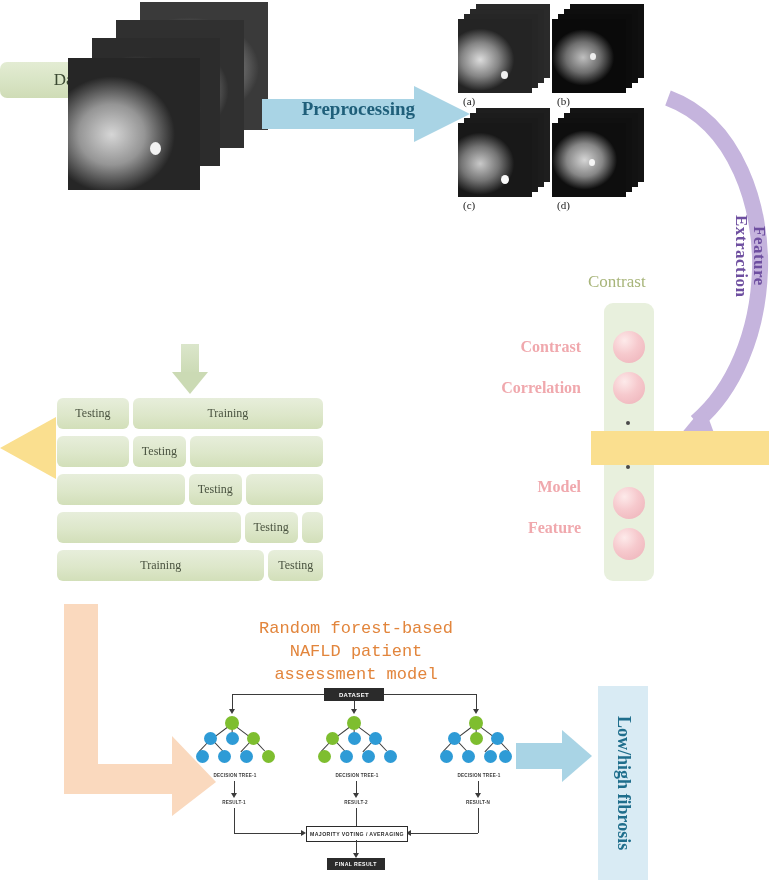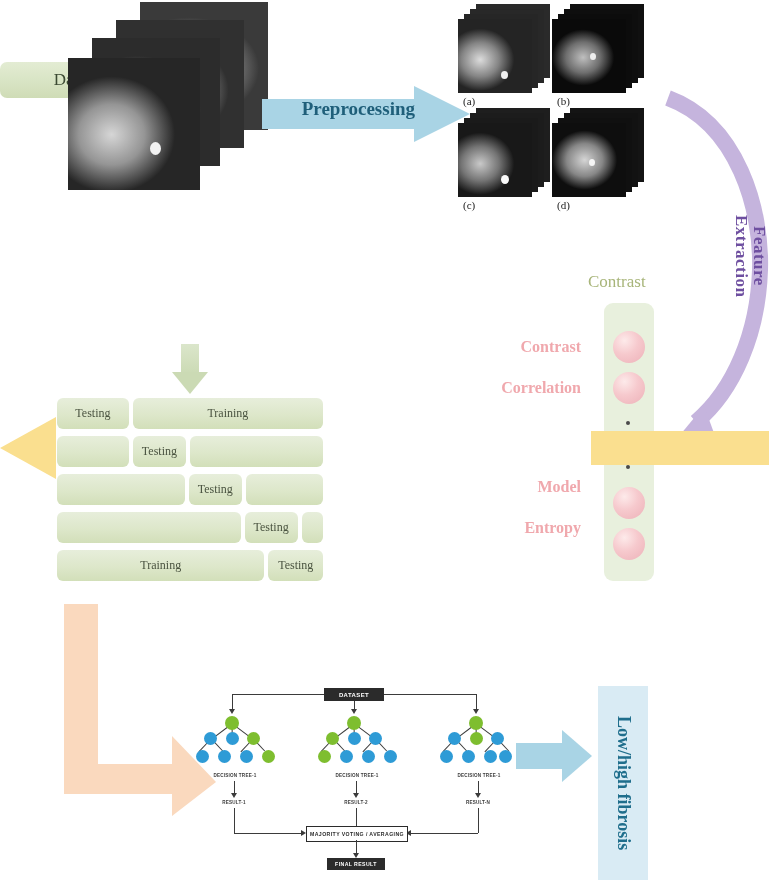--- a/index.html
+++ b/index.html
@@ -274,21 +274,21 @@
     <div class="vdots" style="top:140px;"></div>
     <div class="vdots" style="top:151px;"></div>
     <div class="vdots" style="top:162px;"></div>
     <div class="feature-dot" style="top:184px;"></div>
     <div class="feature-dot" style="top:225px;"></div>
   </div>
 
   <div class="feature-name" style="top:338px;right:188px;">Contrast</div>
   <div class="feature-name" style="top:379px;right:188px;">Correlation</div>
   <div class="feature-name" style="top:478px;right:188px;">Model</div>
-  <div class="feature-name" style="top:519px;right:188px;">Entropy</div>
+  <div class="feature-name" style="top:519px;right:188px;">Feature</div>
 
   <div class="arrow-left" id="feature-selection-arrow">
     <div class="shaft"></div>
       <div class="head"></div>
   </div>
 
   <div id="dataset-header">Dataset(516 of sample)</div>
   <div class="abs" id="dataset-arrow">
     <div class="dshaft"></div>
       <div class="dhead"></div>
@@ -315,20 +315,23 @@
   </div>
   <div class="cv-row" style="top:550px;">
     <div class="cv-seg" style="left:0%;width:78%;">Training</div>
     <div class="cv-seg" style="left:79.5%;width:20.5%;">Testing</div>
   </div>
 
   <svg class="abs" style="left:60px;top:604px;" width="160" height="212" viewBox="0 0 160 212">
     <path d="M 4 0 L 38 0 L 38 160 L 112 160 L 112 132 L 156 178 L 112 212 L 112 190 L 4 190 Z" fill="#fad9be"></path>
   </svg>
 
+  <div class="abs" id="rf-title">Random forest-based
+NAFLD patient
+assessment model</div>
 
   <div class="abs" id="rf-diagram">
 
     <div class="rf-box-dark" style="left:128px;top:0px;width:60px;height:13px;font-size:6px;">DATASET</div>
 
     <div class="rf-hline" style="left:36px;top:6px;width:92px;"></div>
     <div class="rf-hline" style="left:188px;top:6px;width:92px;"></div>
     <div class="rf-vline" style="left:36px;top:6px;height:16px;"></div>
     <div class="rf-vline" style="left:158px;top:13px;height:9px;"></div>
     <div class="rf-vline" style="left:280px;top:6px;height:16px;"></div>

